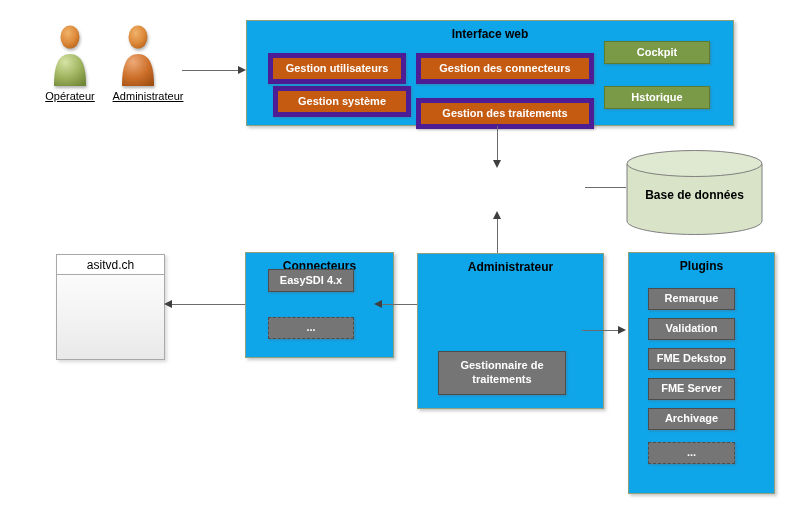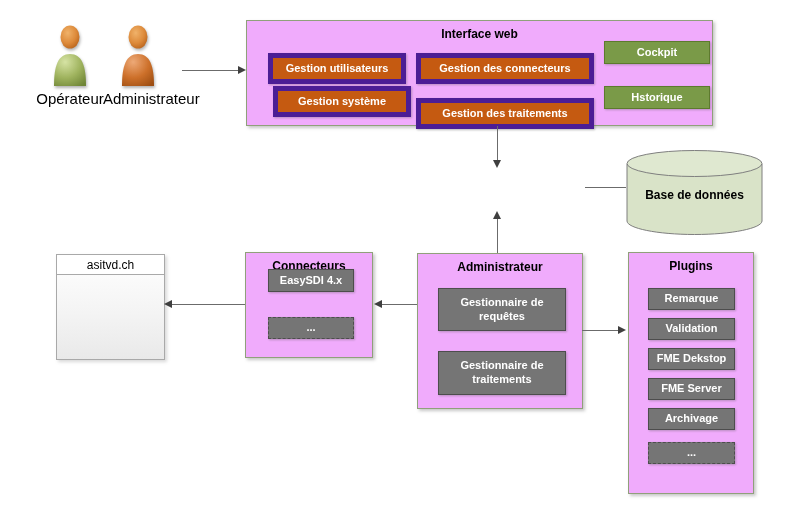--- a/index.html
+++ b/index.html
@@ -2,22 +2,23 @@
 <html><head>
 <meta charset="utf-8">
 <style>
   html,body{margin:0;padding:0;background:#fff;}
   .canvas{
     position:relative;width:794px;height:518px;background:#ffffff;overflow:hidden;
     font-family:"Liberation Sans","DejaVu Sans",sans-serif;
   }
   
   .panel{
-    position:absolute;background:#f0abfc;border:1px solid #90a07b;
+    position:absolute;background:#0ea5e9;border:1px solid #90a07b;
     box-shadow:2px 2px 3px rgba(130,130,130,.45);
+    padding-left:21px;
   }
   .panel-title{
     position:absolute;left:0;right:0;top:6px;text-align:center;
     font-size:12px;font-weight:bold;color:#000;
   }
   
   .btn{
     position:absolute;display:flex;align-items:center;justify-content:center;
     text-align:center;font-size:11px;font-weight:bold;color:#fff;line-height:1.25;
     box-shadow:1px 1px 2px rgba(100,100,100,.4);
@@ -45,21 +46,21 @@
   
   .hline{position:absolute;height:0;border-top:1px solid #6b6b6b;}
   .vline{position:absolute;width:0;border-left:1px solid #6b6b6b;}
   .ah{position:absolute;width:0;height:0;}
   .ah-right{border-top:4px solid transparent;border-bottom:4px solid transparent;border-left:8px solid #3f3f3f;}
   .ah-left{border-top:4px solid transparent;border-bottom:4px solid transparent;border-right:8px solid #3f3f3f;}
   .ah-down{border-left:4px solid transparent;border-right:4px solid transparent;border-top:8px solid #3f3f3f;}
   .ah-up{border-left:4px solid transparent;border-right:4px solid transparent;border-bottom:8px solid #3f3f3f;}
   .actor{position:absolute;}
   .actor svg{filter:drop-shadow(1.5px 2px 1.5px rgba(0,0,0,.3));}
-  .actor-label{position:absolute;font-size:15px;color:#000;text-align:center;}
+  .actor-label{position:absolute;font-size:11px;color:#000;text-align:center;text-decoration:underline;}
   .db-text{
     position:absolute;text-align:center;font-size:12px;font-weight:bold;color:#000;
   }
 </style>
 </head>
 <body>
 
 <div class="canvas">
 
   <div class="actor" style="left:50px;top:24px;width:40px;height:64px">
@@ -141,21 +142,20 @@
     <div class="panel-title">Connecteurs</div>
     <div class="btn gray" style="left:22px;top:16px;width:84px;height:21px">EasySDI 4.x</div>
     <div class="btn gray dashed" style="left:22px;top:64px;width:84px;height:20px">...</div>
   </div>
 
   <div class="ah ah-left" style="left:374px;top:300px"></div>
   <div class="hline" style="left:382px;top:304px;width:35px"></div>
 
   <div class="panel" style="left:417px;top:253px;width:164px;height:154px">
     <div class="panel-title">Administrateur</div>
-    <div class="btn gray" style="left:20px;top:34px;width:126px;height:41px">Gestionnaire de requêtes</div>
     <div class="btn gray" style="left:20px;top:97px;width:126px;height:42px">Gestionnaire de traitements</div>
   </div>
 
   <div class="hline" style="left:582px;top:330px;width:37px"></div>
   <div class="ah ah-right" style="left:618px;top:326px"></div>
 
   <div class="panel" style="left:628px;top:252px;width:124px;height:240px">
     <div class="panel-title">Plugins</div>
     <div class="btn gray" style="left:19px;top:35px;width:85px;height:20px">Remarque</div>
     <div class="btn gray" style="left:19px;top:65px;width:85px;height:20px">Validation</div>

